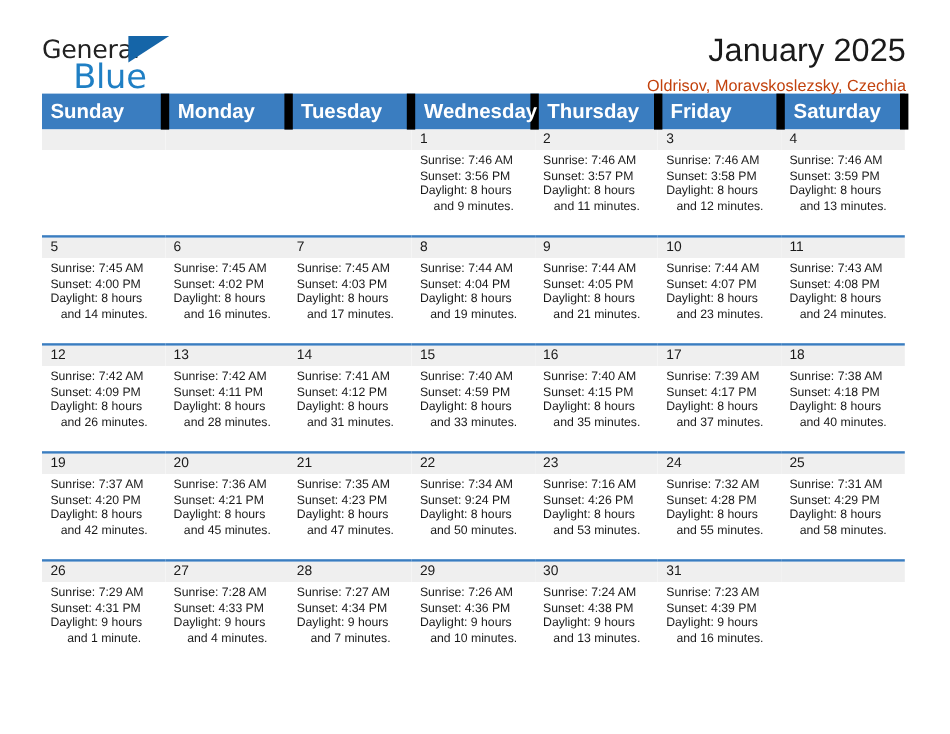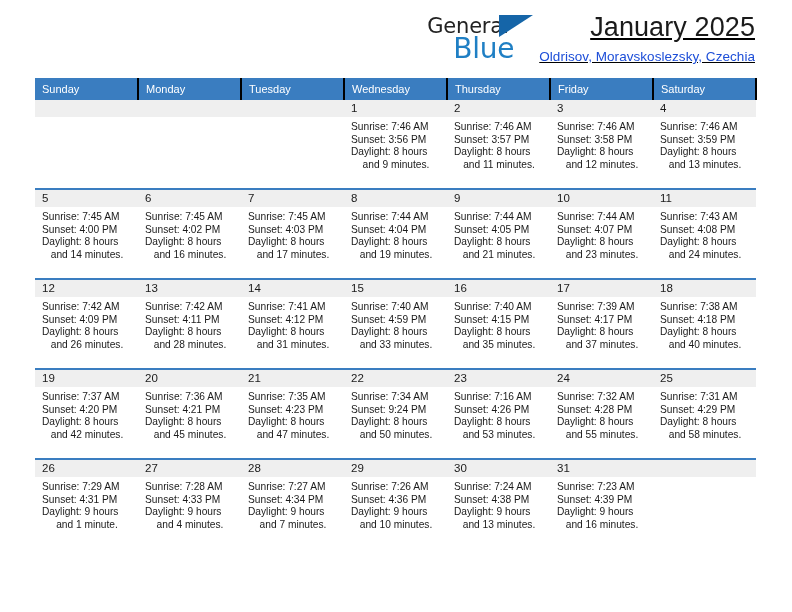--- a/index.html
+++ b/index.html
@@ -19,25 +19,24 @@
     width: 792px;
     height: 612px;
     box-sizing: border-box;
     padding: 0 35px;
   }
 
   
   .header {
     display: flex;
     align-items: flex-start;
-    justify-content: flex-end;
-    padding-top: 12px;
+    justify-content: space-between;
+    padding-top: 27px;
     height: 72px;
     box-sizing: border-box;
-    text-decoration: underline;
   }
   .logo {
     position: relative;
     width: 112px;
     height: 48px;
     flex: 0 0 auto;
   }
   .logo-general {
     position: absolute;
     left: 0;
@@ -73,43 +72,43 @@
   .cal-title {
     font-size: 27px;
     color: #1a1a1a;
     line-height: 30px;
     font-weight: normal;
     margin: 0;
     letter-spacing: 0.1px;
   }
   .cal-subtitle {
     font-size: 13.5px;
-    color: #1d4ed8;
+    color: #c2410c;
     line-height: 18px;
     margin: 6px 0 0 0;
     letter-spacing: 0.05px;
   }
 
   
   .calendar {
     width: 722px;
     border-collapse: collapse;
     table-layout: fixed;
     margin-top: 6px;
   }
   .calendar th {
     background: #3a7dc0;
     color: #ffffff;
-    font-size: 11px;
-    font-weight: normal;
+    font-size: 17px;
+    font-weight: bold;
     text-align: left;
     padding: 5px 0 5px 7px;
     height: 20px;
     box-sizing: border-box;
-    border-right: 2px solid #000000;
+    border-right: 7px solid #000000;
   }
   .calendar td {
     width: 103.14px;
     height: 88px;
     vertical-align: top;
     padding: 0;
     border-top: 2px solid #3a7dc0;
     background: #ffffff;
   }
   .calendar tr.week-row:first-child td {

